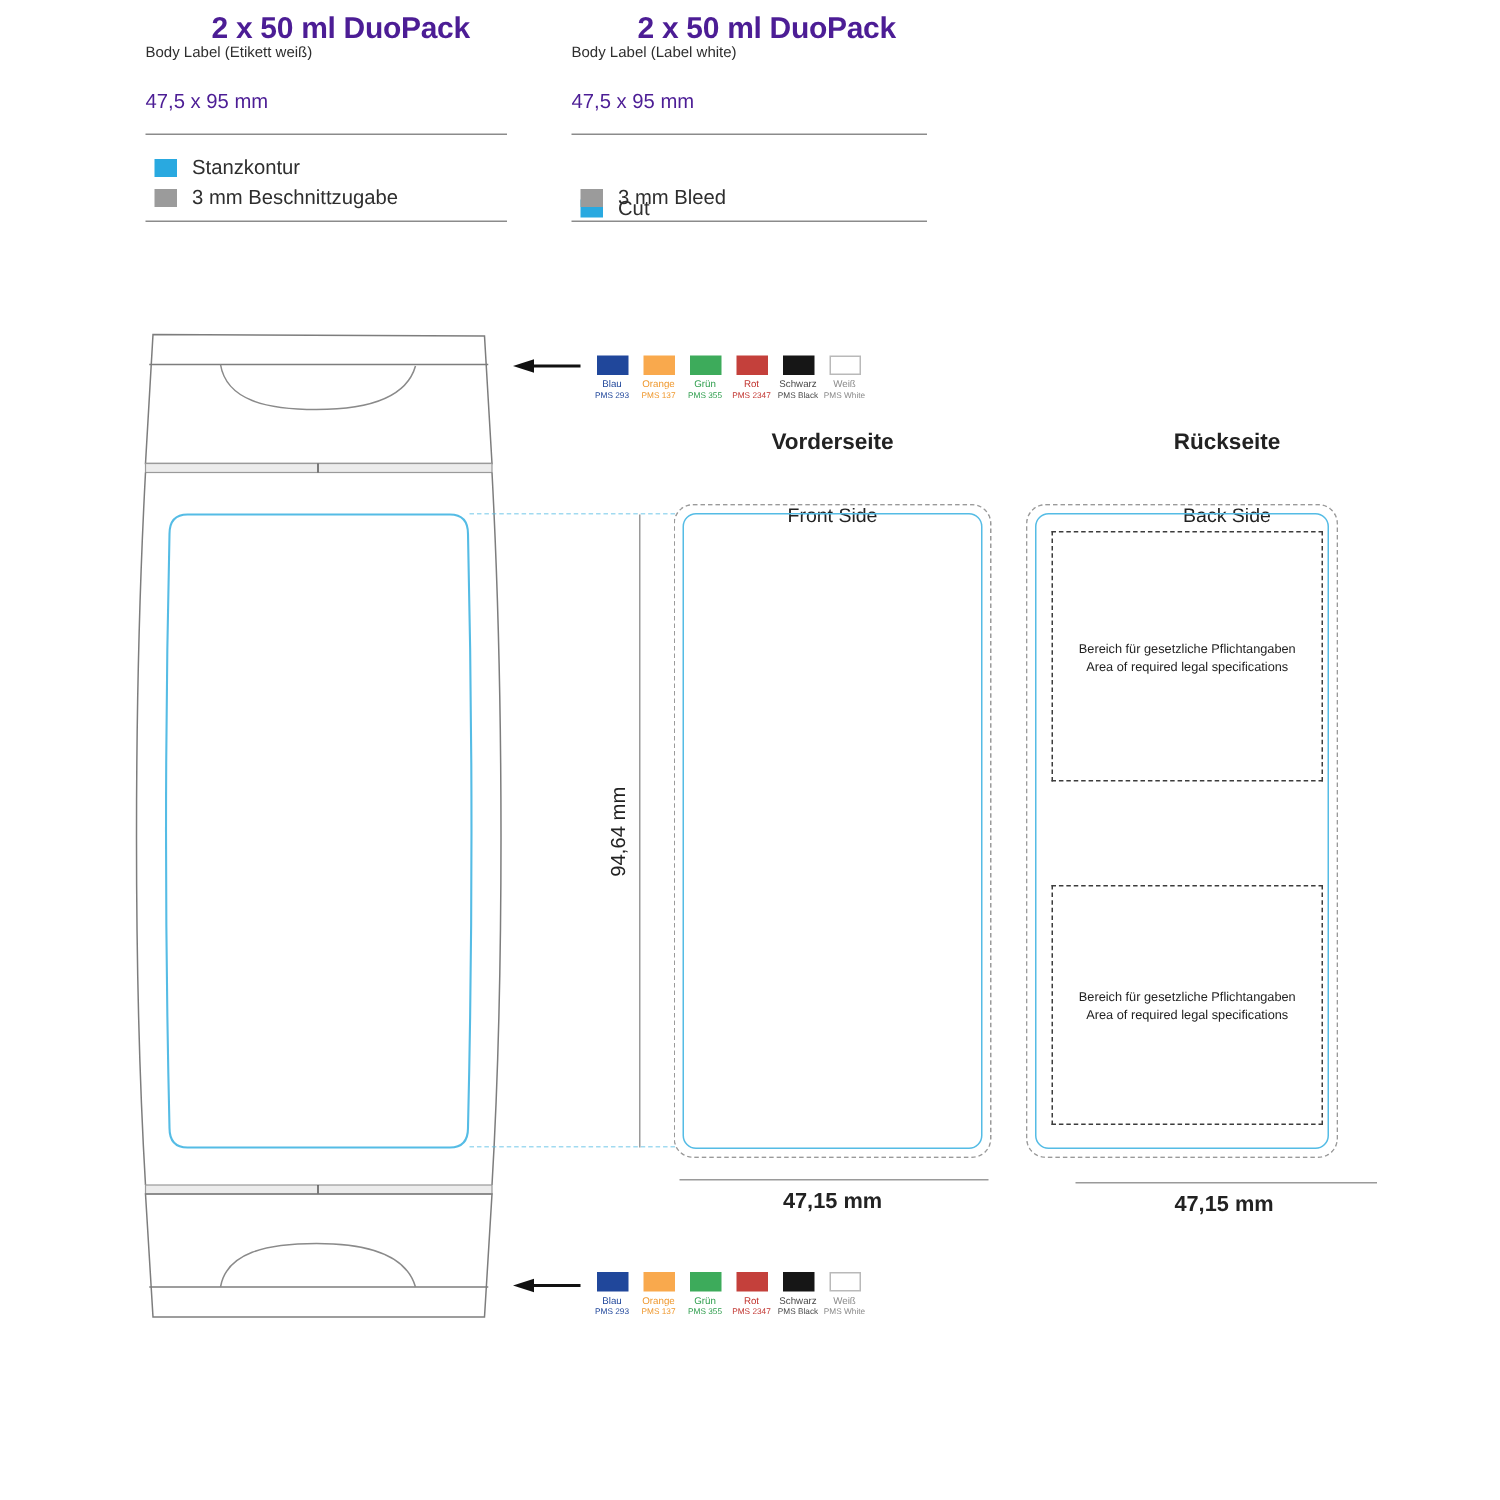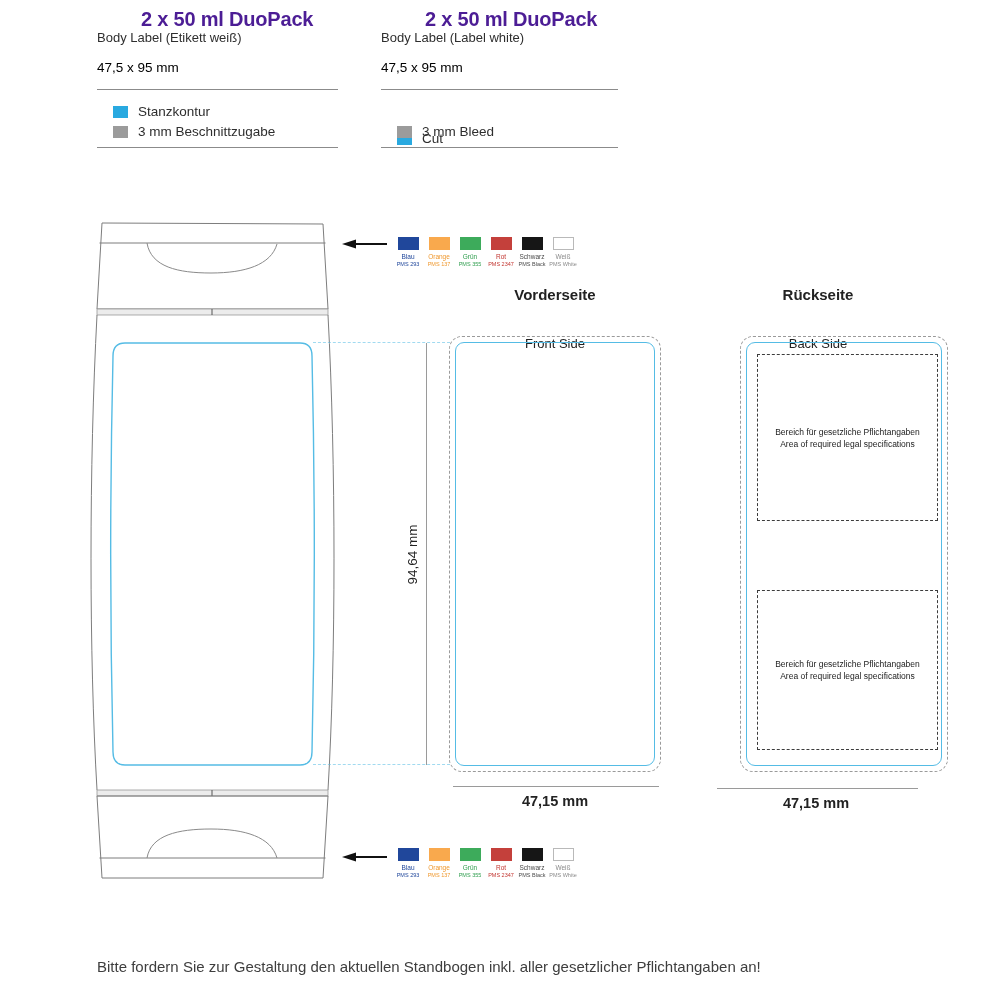--- a/index.html
+++ b/index.html
@@ -4,24 +4,24 @@
 <style>
   * { margin:0; padding:0; box-sizing:border-box; }
   html,body { background:#ffffff; }
   body { font-family:"Liberation Sans","DejaVu Sans",sans-serif; color:#2b2b2b; }
   .page { position:relative; width:1000px; height:1000px; background:#fff; overflow:hidden; }
   .abs { position:absolute;font-weight:bold; }
 
   
   .hdr { position:absolute; top:8px; }
   .hdr-title { position:absolute; left:0; top:0; font-size:20px; font-weight:700; letter-spacing:-0.2px; color:#4c1d95; white-space:nowrap;margin-left:44px; }
-  .hdr-sub { position:absolute; left:0; top:22px; font-size:13px; color:#2e2e2e; white-space:nowrap; }
-  .hdr-dim { position:absolute; left:0; top:52px; font-size:13.5px; color:#000000; white-space:nowrap; }
+  .hdr-sub { position:absolute; left:0; top:22px; font-size:10px; color:#2e2e2e; white-space:nowrap; }
+  .hdr-dim { position:absolute; left:0; top:52px; font-size:13.5px; color:#4c1d95; white-space:nowrap; }
   .rule { position:absolute; left:0; height:1px; background:#8b8b8b; }
-  .legend-row { position:absolute; left:16px; display:flex; align-items:center; gap:10px; }
+  .legend-row { position:absolute; left:6px; display:flex; align-items:center; gap:10px; }
   .legend-swatch { width:15px; height:12px; flex:0 0 auto; }
   .legend-label { font-size:13.5px; color:#2e2e2e; white-space:nowrap; }
 
   
   .bottle-svg { position:absolute; left:83px; top:215px; }
 
   
   .dash-cyan { position:absolute; height:0; border-top:1px dashed var(--cut); opacity:0.55; }
   .vline { position:absolute; width:1px; background:var(--measure); }
   .hline { position:absolute; height:1px; background:var(--measure); }
@@ -206,32 +206,31 @@
   <div class="vline" style="left:426px; top:343px; height:422px;"></div>
   <div class="dim-rot">94,64 mm</div>
 
   <div class="hline" style="left:453px; top:786px; width:206px;"></div>
   <div class="dim-text abs" style="left:449px; top:793px; width:212px;">47,15 mm</div>
 
   <div class="sec-title" style="left:714px; top:286px; width:208px;">
     <div class="sec-de">Rückseite</div>
     <div class="sec-en">Back Side</div>
   </div>
-  <div class="label-outer" style="left:740px; top:336px; width:208px; height:436px;">
+  <div class="label-outer" style="left:684px; top:336px; width:208px; height:436px;">
     <div class="label-cut"></div>
     <div class="legal-box" style="left:16px; top:17px; width:181px; height:167px;">
       <div class="legal-line">Bereich für gesetzliche Pflichtangaben</div>
       <div class="legal-line">Area of required legal specifications</div>
     </div>
     <div class="legal-box" style="left:16px; top:253px; width:181px; height:160px;">
       <div class="legal-line">Bereich für gesetzliche Pflichtangaben</div>
       <div class="legal-line">Area of required legal specifications</div>
     </div>
   </div>
 
   <div class="hline" style="left:717px; top:788px; width:201px;"></div>
   <div class="dim-text abs" style="left:712px; top:795px; width:208px;">47,15 mm</div>
 
   <div class="footer">
-    <div>Bitte fordern Sie zur Gestaltung den aktuellen Standbogen inkl. aller gesetzlicher Pflichtangaben an!</div>
   </div>
 
 </div>
 
 </body></html>

